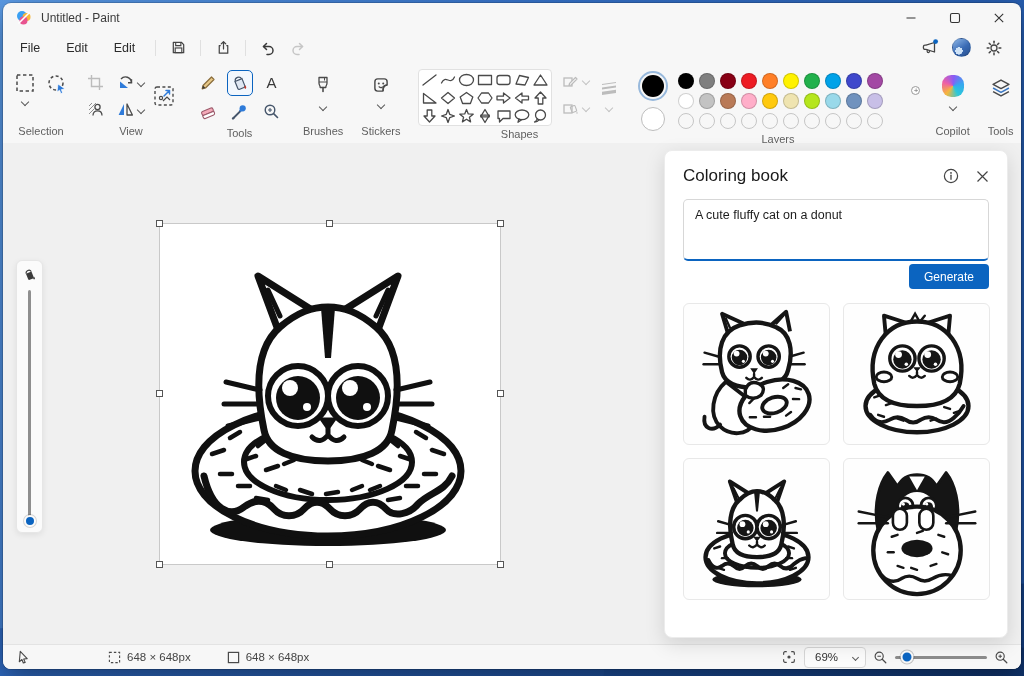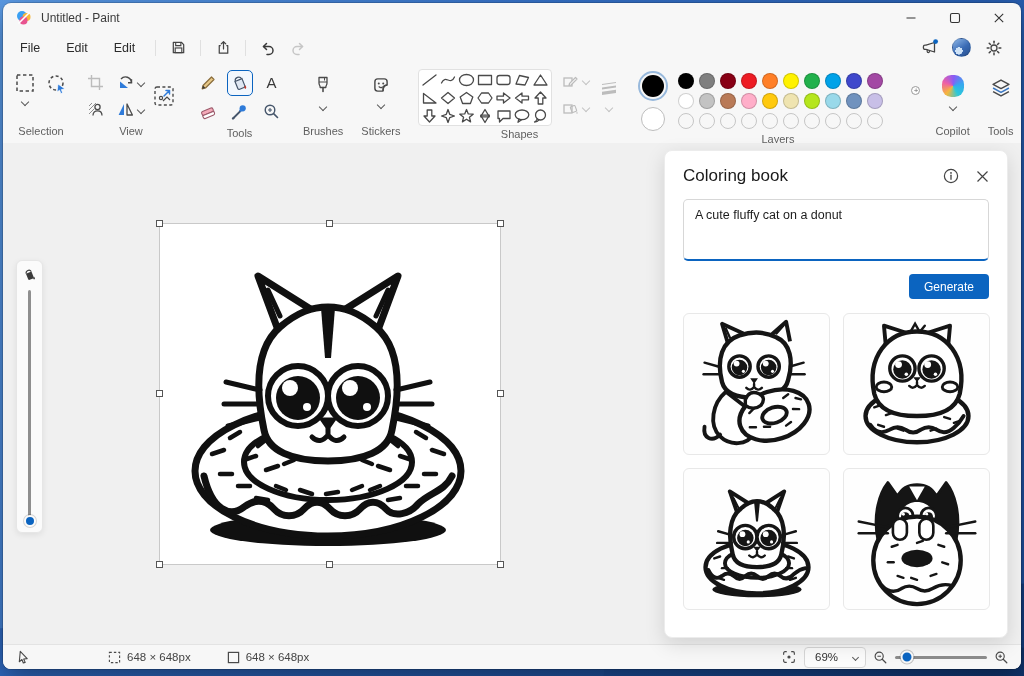--- a/index.html
+++ b/index.html
@@ -74,21 +74,21 @@
   .canvas { position:absolute; left:157px; top:81px; width:340px; height:340px; background:#fff; outline:1px solid #c9c9c9; }
   .handle { position:absolute; width:7px; height:7px; background:#fff; border:1px solid #555; }
 
   
   .panel { position:absolute; left:661px; top:7px; width:344px; height:488px; background:#fff; border:1px solid #ececec; border-radius:8px; box-shadow:0 6px 20px rgba(0,0,0,.13); padding:15px 18px; }
   .panel-head { display:flex; align-items:center; }
   .panel-title { font-size:17px; font-weight:400; color:#1a1a1a; }
   .panel-head-icons { margin-left:auto; display:flex; align-items:center; gap:17px; }
   .prompt-box { margin-top:13px; }
   .prompt-input { width:100%; height:62px; resize:none; border:1px solid #d7d7d7; border-bottom:2px solid #0b64c0; border-radius:5px; padding:8px 11px; font-family:"Liberation Sans","DejaVu Sans",sans-serif; font-size:12.5px; color:#1c1c1c; outline:none; }
-  .gen-row { display:flex; justify-content:flex-end; margin-top:10px; }
+  .gen-row { display:flex; justify-content:flex-end; }
   .generate-btn { background:#0b64c0; color:#fff; border:none; border-radius:4px; font-size:12px; padding:5px 15px; height:25px; font-family:inherit; }
   .thumb-grid { margin-top:14px; display:grid; grid-template-columns:repeat(2,147px); gap:13px; }
   .thumb-card { width:147px; height:142px; background:#fefefe; border:1px solid #e8e8e8; border-radius:6px; display:flex; align-items:center; justify-content:center; }
 
   
   .statusbar { height:25px; background:#f7f7f7; border-top:1px solid #e3e3e3; display:flex; align-items:center; padding:0 12px 0 14px; flex:none; }
   .sb-item { display:flex; align-items:center; gap:6px; color:#454545; font-size:11.5px; }
   .sb-gap1 { width:78px; } .sb-gap2 { width:36px; }
   .sb-right { margin-left:auto; display:flex; align-items:center; gap:7px;text-align:right; }
   .zoom-select { width:62px; height:21px; border:1px solid #d6d6d6; border-radius:4px; background:#fbfbfb; display:flex; align-items:center; padding:0 7px 0 10px; font-size:11.5px; color:#333; }

